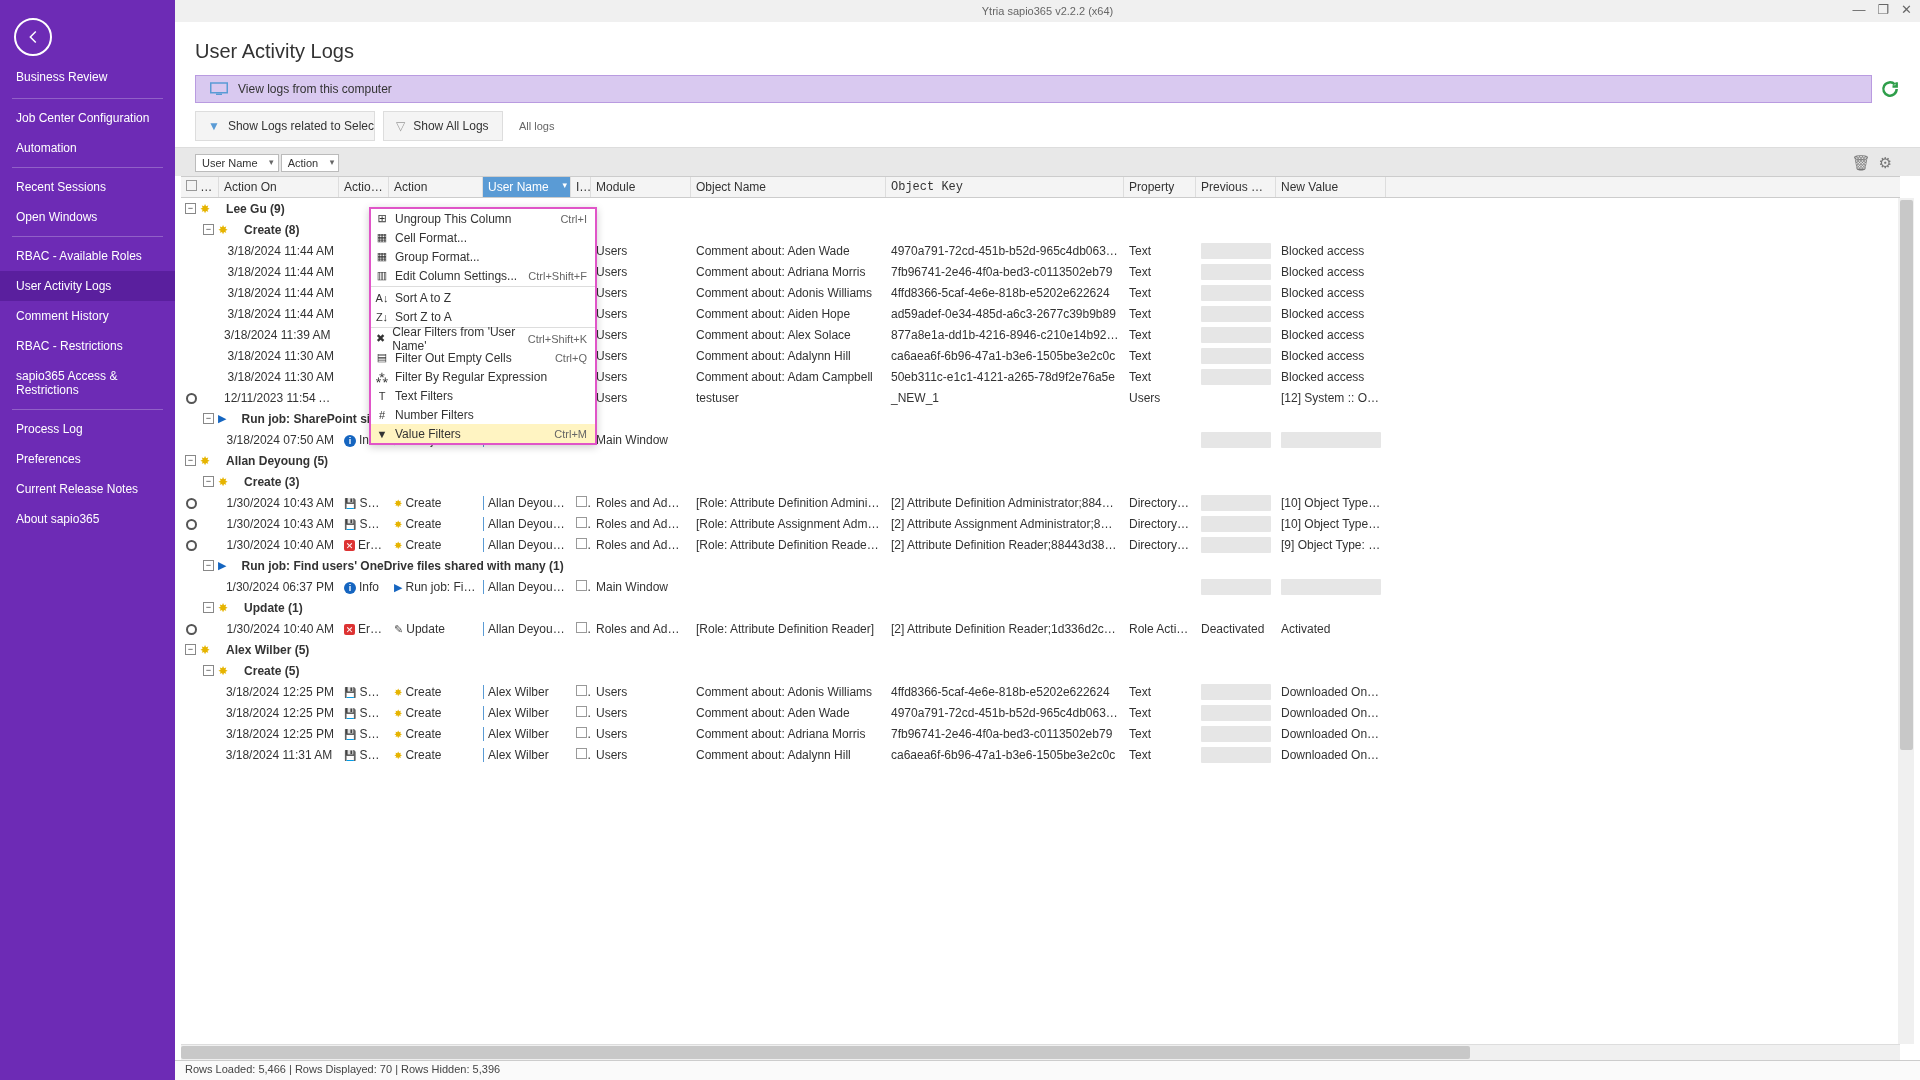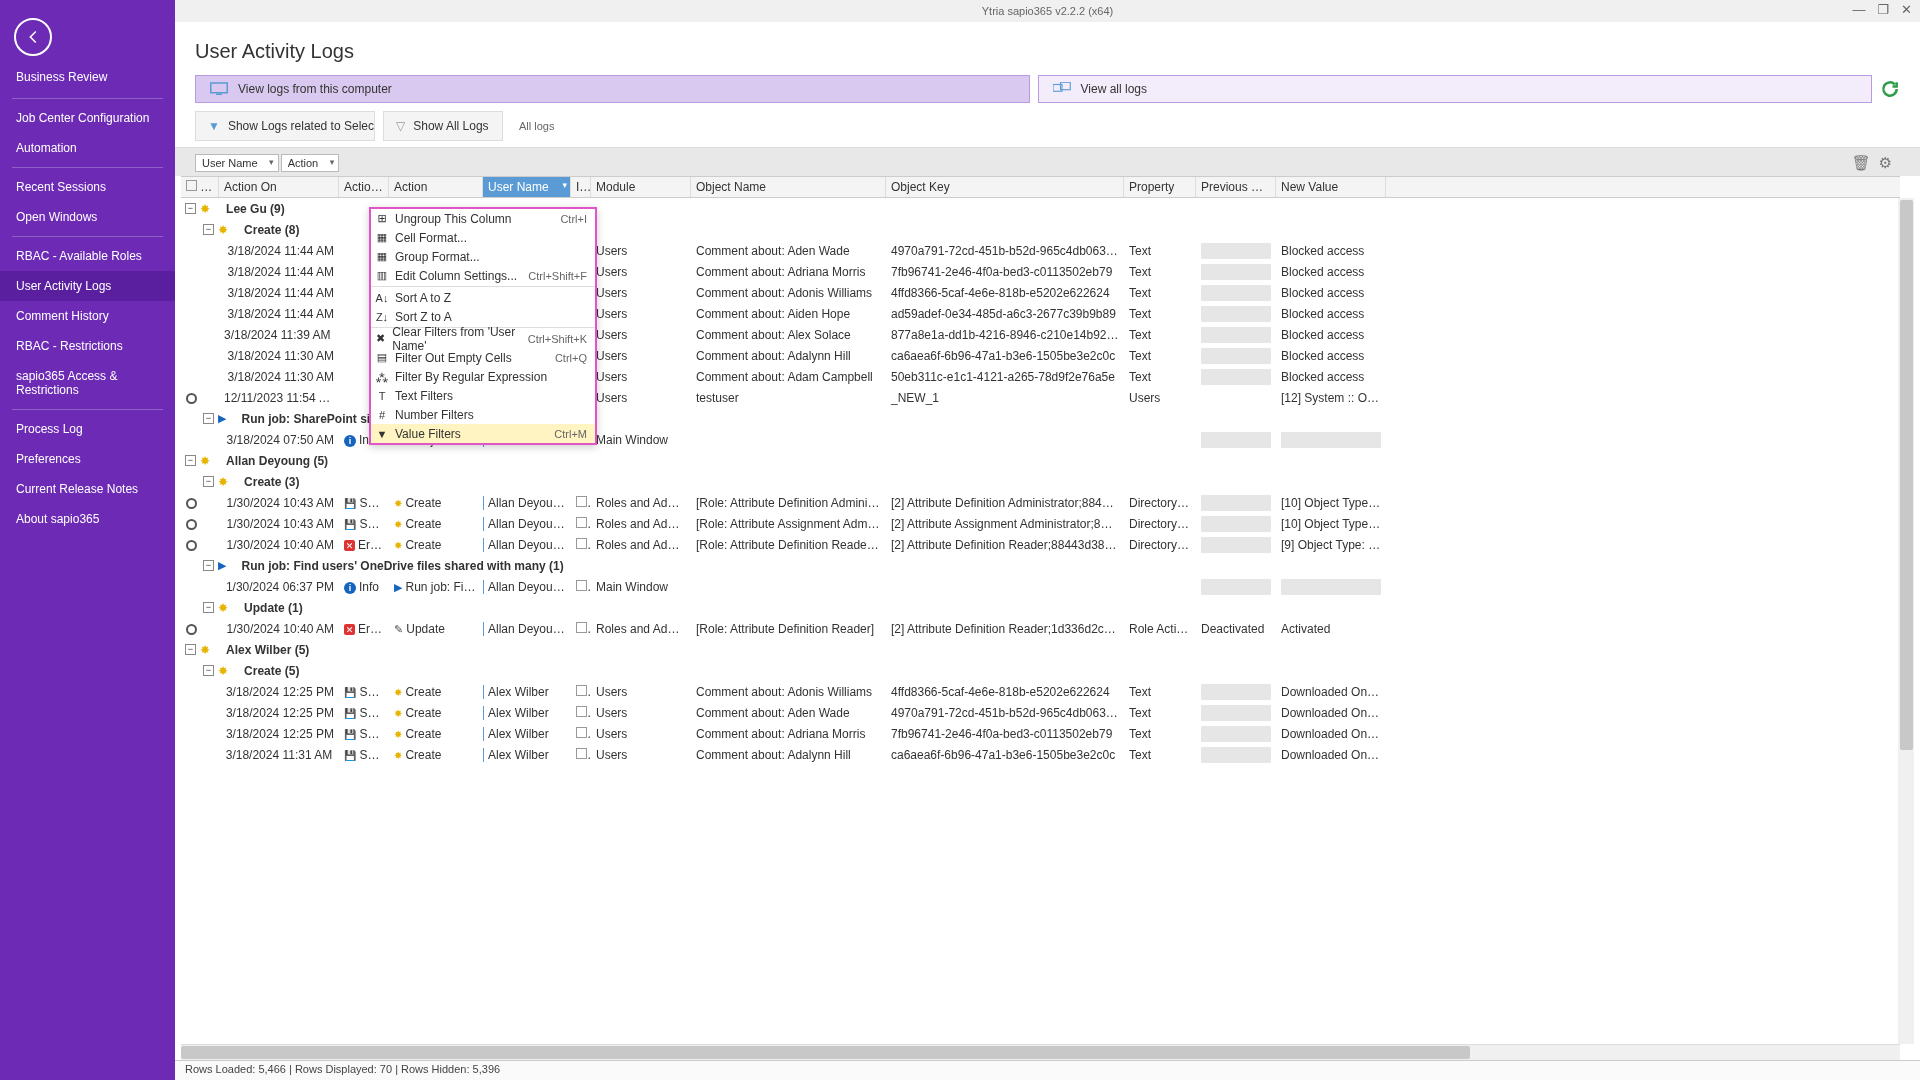--- a/index.html
+++ b/index.html
@@ -46,21 +46,21 @@
 .group-chip::after { content: "▾"; position: absolute; right: 4px; font-size: 9px; color: #666; }
 .grid-tools { margin-left: auto; padding-right: 8px; display:flex; gap:8px; }
 .grid-tools span { cursor:pointer; color:#777; font-size:15px; }
 
 
 .colhdr { display: flex; background: #f4f4f4; border-top: 1px solid #ccc; border-bottom: 1px solid #ccc; font-size: 12px; height: 22px; margin: 0 20px 0 6px; }
 .col { border-right: 1px solid #ddd; padding: 3px 5px; white-space: nowrap; overflow: hidden; text-overflow: ellipsis; position: relative; }
 .col.active { background: #5a9bd5; color: #fff; }
 .col .drop { position:absolute; right:3px; font-size:9px; }
 .c-mult{width:38px;} .c-aon{width:120px;} .c-ast{width:50px;} .c-act{width:94px;} .c-user{width:88px;}
-.c-is{width:20px;} .c-mod{width:100px;} .c-obj{width:195px;} .c-key{width:238px;} .c-prop{width:72px;}
+.c-is{width:20px;} .c-mod{width:100px;} .c-obj{width:195px;} .c-key{width:238px;font-family:Liberation Mono, monospace;} .c-prop{width:72px;}
 .c-prev{width:80px;} .c-new{width:110px;}
 
 
 .grid-body { flex: 1; overflow: auto; margin: 0 6px 0 6px; position: relative; }
 .row { display: flex; height: 21px; align-items: center; font-size: 12px; border-bottom: 0; }
 
 .group-row-1 { padding-left: 4px; }
 .group-row-2 { padding-left: 22px; }
 .tree-toggle { width: 11px; height: 11px; border: 1px solid #888; display: inline-flex; align-items: center; justify-content: center; font-size: 9px; line-height: 9px; margin-right: 4px; cursor: pointer; background:#fff; }
 .bullet-y { color: #e6b400; margin-right: 4px; }
@@ -145,27 +145,20 @@
     </div>
 
     <div class="top-row">
       <div class="big-btn">
         <svg class="big-ic" viewBox="0 0 24 18">
             <rect x="1" y="1" width="22" height="13" fill="none" stroke="#5a9bd5" stroke-width="2"></rect>
             <rect x="8" y="15" width="8" height="2" fill="#5a9bd5"></rect>
           </svg>
         <span>View logs from this computer</span>
       </div>
-      <div class="big-btn alt">
-        <svg class="big-ic" viewBox="0 0 24 18">
-            <rect x="0" y="3" width="12" height="9" fill="none" stroke="#5a9bd5" stroke-width="1.5"></rect>
-            <rect x="10" y="0" width="13" height="10" fill="none" stroke="#5a9bd5" stroke-width="1.5"></rect>
-          </svg>
-        <span>View all logs</span>
-      </div>
       <div class="refresh-big">
         <svg class="refresh-ic" viewBox="0 0 24 24">
             <path fill="none" stroke="#2e9e4a" stroke-width="3" d="M20 12a8 8 0 11-2.3-5.6M20 4v5h-5"></path>
           </svg>
       </div>
     </div>
 
     <div class="second-row">
       <div class="tool-btn">
         <span style="color:#5a9bd5;">▼</span>

